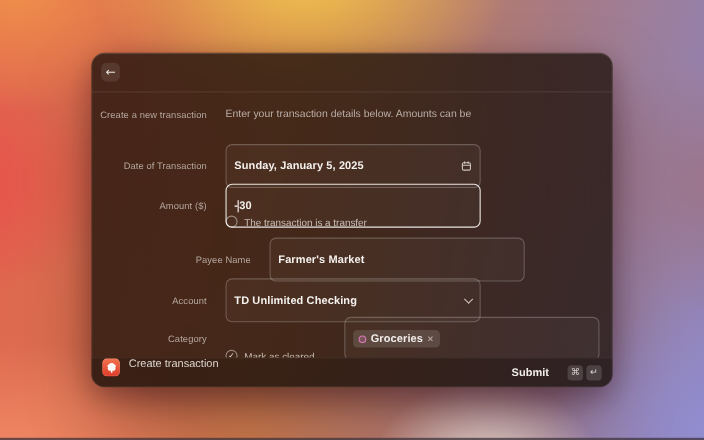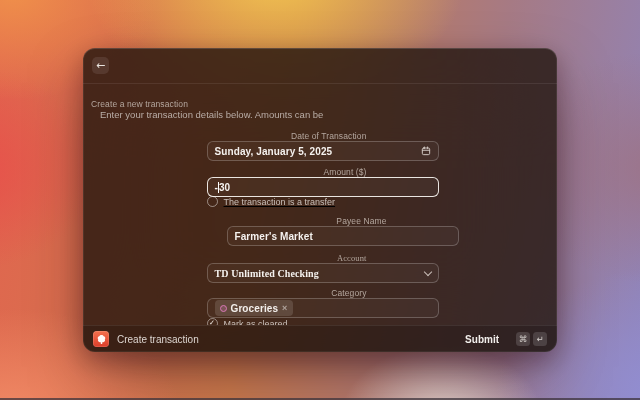--- a/index.html
+++ b/index.html
@@ -18,46 +18,46 @@
   .window{position:absolute;left:83px;top:48px;width:474px;height:304px;border-radius:12px;
     background:rgba(28,18,12,0.78);
     -webkit-backdrop-filter:blur(50px) saturate(1.1);backdrop-filter:blur(50px) saturate(1.1);
     box-shadow:0 25px 60px -10px rgba(40,10,20,0.5),0 8px 24px rgba(40,10,20,0.3),
       inset 0 0 0 1px rgba(255,255,255,0.07), inset 0 1px 0 rgba(255,255,255,0.08);}
   .win-header{position:absolute;top:0;left:0;right:0;height:35px;border-bottom:1px solid rgba(255,255,255,0.08);}
   .back-btn{position:absolute;left:9px;top:9px;width:17px;height:17px;border-radius:5px;
     background:rgba(255,255,255,0.09);display:flex;align-items:center;justify-content:center;
     color:#e9e3de;font-size:11px;line-height:1;font-family:"DejaVu Sans",sans-serif;cursor:default;}
   .win-body{position:absolute;top:36px;bottom:27px;left:0;right:0;overflow:hidden;}
-  .row{position:absolute;left:0;right:12px;display:flex;align-items:center;flex-direction:column;}
+  .row{position:absolute;left:0;right:12px;display:flex;align-items:center;}
   .lbl{width:105px;flex:none;text-align:right;font-size:8.5px;font-weight:500;color:#b4a79f;letter-spacing:0.1px;}
   .ctl{width:232px;flex:none;margin-left:17px;}
   .desc{font-size:9.5px;line-height:12.5px;color:#b9ada7;}
   .desc span{display:block;}
-  .field{box-sizing:border-box;width:232px;height:20px;border:1px solid rgba(255,255,255,0.22);
+  .field{box-sizing:border-box;width:232px;height:40px;border:1px solid rgba(255,255,255,0.22);
     border-radius:6px;background:rgba(255,255,255,0.03);display:flex;align-items:center;
     padding:0 7px;color:#f5f2ef;font-size:10px;font-weight:600;letter-spacing:0.1px;}
   .field.focused{border-color:rgba(248,245,242,0.92);}
   .field .grow{flex:1;}
   .caret{display:inline-block;width:1px;height:11px;background:#fff;vertical-align:-2px;}
-  .chk-row{display:flex;align-items:center;gap:6px;text-decoration:underline;}
+  .chk-row{display:flex;align-items:center;gap:6px;}
   .chk{width:11px;height:11px;border-radius:50%;border:1px solid rgba(255,255,255,0.45);
     box-sizing:border-box;display:flex;align-items:center;justify-content:center;
     font-size:7px;color:#ece7e2;font-family:"DejaVu Sans",sans-serif;line-height:1;}
   .chk-lbl{font-size:9px;font-weight:500;color:#c9bfb9;}
   .chev{width:5px;height:5px;border-right:1.3px solid #c9bfb9;border-bottom:1.3px solid #c9bfb9;
     transform:rotate(45deg);margin-top:-3px;}
   .chip{display:inline-flex;align-items:center;gap:4px;background:rgba(255,255,255,0.13);
     border-radius:4px;padding:2.5px 6px 2.5px 5px;}
   .chip-dot{width:7px;height:7px;border-radius:50%;border:1.5px solid #d878b6;
     background:rgba(216,120,182,0.22);box-sizing:border-box;}
   .chip-txt{font-size:10px;font-weight:600;color:#f3efec;}
   .chip-x{font-size:9px;color:#b0a49c;line-height:1;}
   .footer{position:absolute;left:0;right:0;bottom:0;height:27px;border-top:1px solid rgba(255,255,255,0.08);
-    background:rgba(0,0,0,0.17);border-radius:0 0 12px 12px;display:flex;align-items:center;padding:0 10px;box-sizing:border-box;}
+    background:rgba(0,0,0,0.17);border-radius:0 0 12px 12px;display:flex;padding:0 10px;box-sizing:border-box;}
   .app-ic{width:16px;height:16px;border-radius:4px;background:linear-gradient(180deg,#f2714e,#dd3d2a);
     display:flex;align-items:center;justify-content:center;flex:none;box-shadow:inset 0 0 0 0.5px rgba(255,255,255,0.25);}
   .app-name{margin-left:8px;font-size:10px;font-weight:500;color:#ded7d2;}
   .spacer{flex:1;}
   .submit{display:flex;align-items:center;gap:17px;}
   .submit-lbl{font-size:10px;font-weight:600;color:#f2efec;}
   .keys{display:flex;gap:3px;}
   .keycap{width:14px;height:14px;border-radius:3.5px;background:rgba(255,255,255,0.14);
     display:flex;align-items:center;justify-content:center;font-size:8.5px;color:#d8d3cf;
     font-family:"DejaVu Sans",sans-serif;line-height:1;}
@@ -121,21 +121,21 @@
 
       <div class="row" style="top:132px;padding-left:40px;">
         <div class="lbl">Payee Name</div>
         <div class="ctl">
           <div class="field">
             <span class="grow">Farmer's Market</span>
           </div>
         </div>
       </div>
 
-      <div class="row" style="top:169px;font-family:Liberation Serif, serif;">
+      <div class="row" style="top:169px;">
         <div class="lbl">Account</div>
         <div class="ctl">
           <div class="field">
             <span class="grow">TD Unlimited Checking</span>
             <span class="chev"></span>
           </div>
         </div>
       </div>
 
       <div class="row" style="top:204px;justify-content:space-between;">

